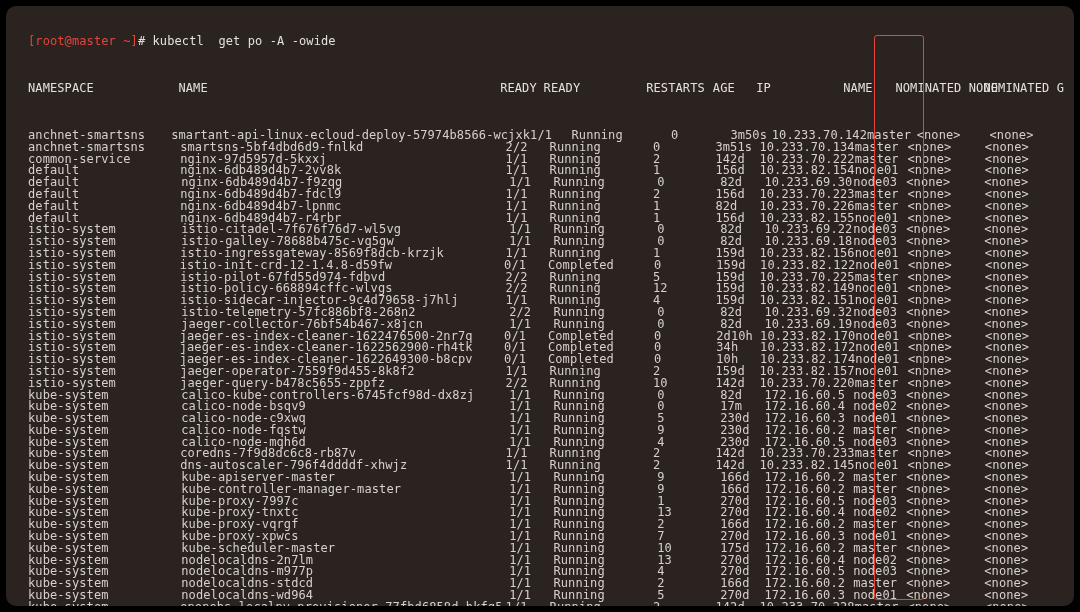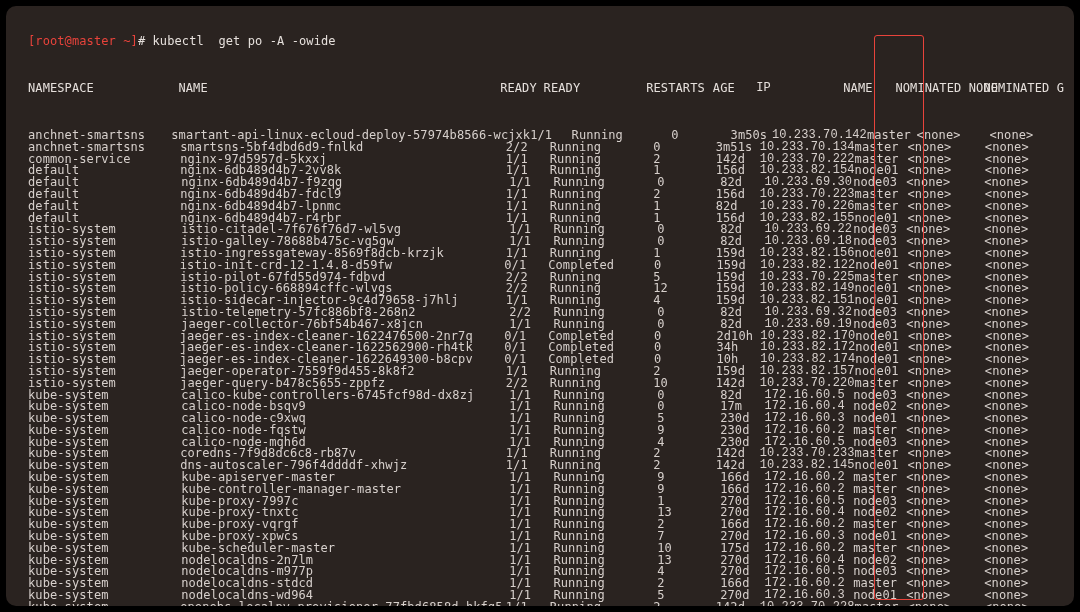--- a/index.html
+++ b/index.html
@@ -26,21 +26,21 @@
   .prompt-line { margin-bottom:0px; }
   .prompt { color:#e8433b; }
   .white { color:#e6e0dc; }
   .row { display:flex;justify-content:space-between; }
   .c-ns   { width:173px; }
   .c-name { width:370px; }
   .c-rdy  { width:50px; }
   .c-stat { width:72px; }
   .c-rst  { width:62px;margin-left:40px; }
   .c-age  { width:50px;margin-left:8px; }
-  .c-ip   { width:100px;font-family:Liberation Mono, monospace; }
+  .c-ip   { width:100px; }
   .c-node { width:60px; }
   .c-nom  { width:88px; }
   .c-rg   { width:90px; }
   .hdr { color:#e6e0dc; }
   .node-box {
     position:absolute;
     border:1.5px solid #e8433b;
     border-radius:3px;
     pointer-events:none;
   }

